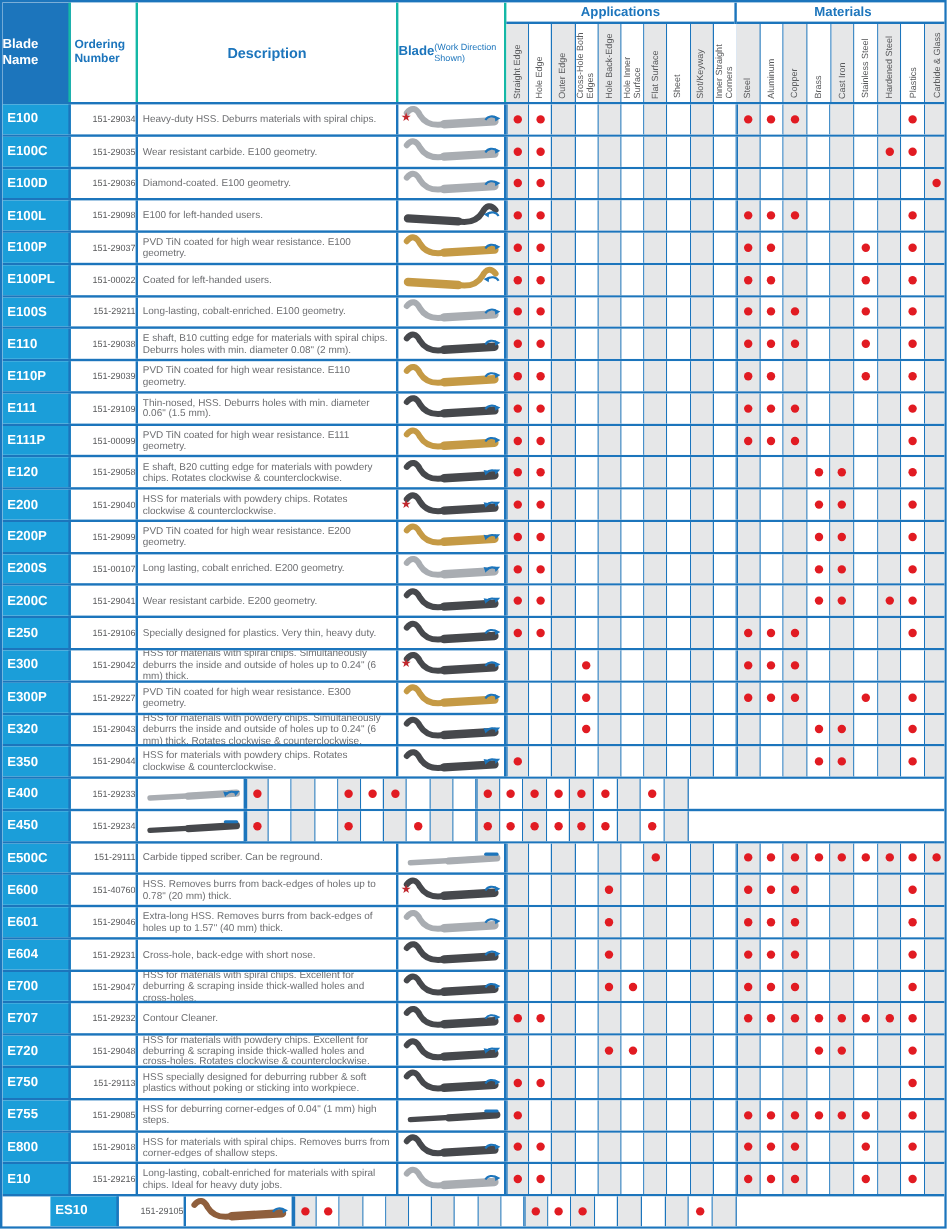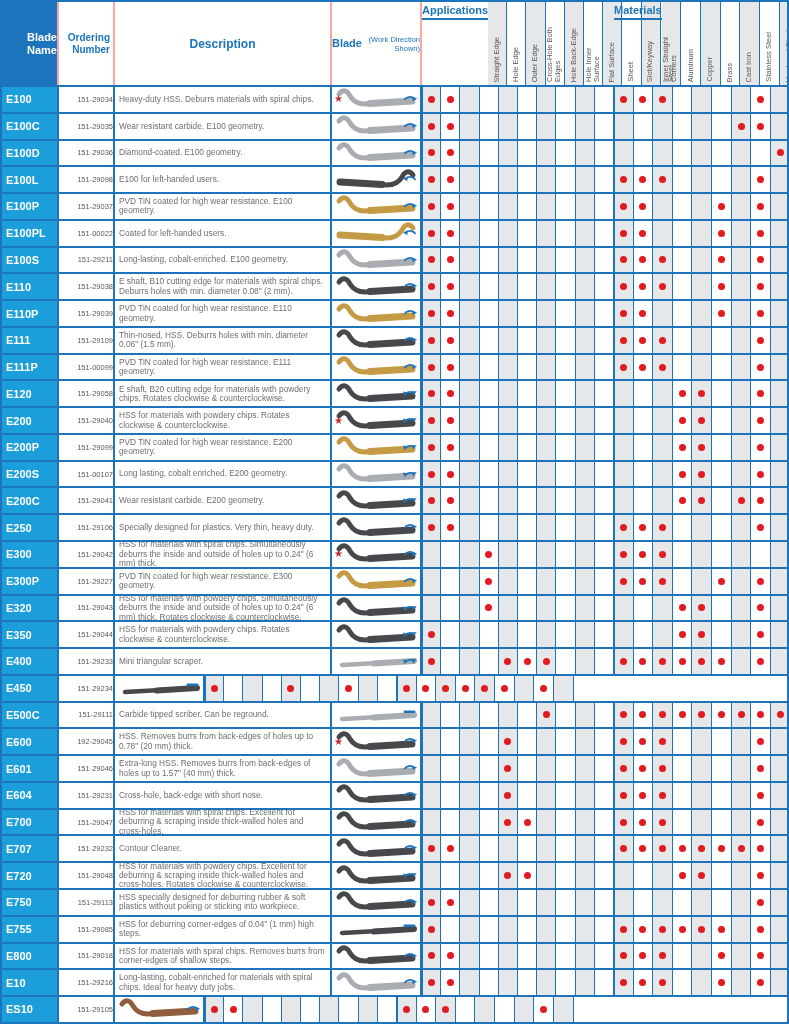--- a/index.html
+++ b/index.html
@@ -8,44 +8,44 @@
         font-family:"Liberation Sans", sans-serif; overflow:hidden; display:flex; flex-direction:column;}
   
   .c-name{width:57px;flex:0 0 57px;}
   .c-order{width:56px;flex:0 0 56px;}
   .c-desc{width:217px;flex:0 0 217px;}
   .c-blade{width:90px;flex:0 0 90px;}
   .c-app{width:19.2px;flex:0 0 19.2px;}
   .c-mat{width:19.65px;flex:0 0 19.65px;}
   
   .thead{height:85px;flex:0 0 85px;display:flex;border-bottom:2px solid #1c75bc;}
-  .hcell{border-right:2px solid #fca5a5;display:flex;align-items:center;justify-content:center;
-         text-align:right;color:#1c75bc;font-weight:bold;}
+  .hcell{border-right:2px solid #14b8a6;display:flex;align-items:center;justify-content:center;
+         text-align:left;color:#1c75bc;font-weight:bold;}
   .hcell.namehead{background:#1c75bc;color:#fff;font-size:11px;line-height:1.15;}
   .hcell.orderhead{font-size:10px;line-height:1.15;padding:0 3px;}
   .hcell.deschead{font-size:12px;}
   .hcell.bladehead{font-size:11px;line-height:1.2;}
   .hcell.bladehead .sub{font-weight:normal;font-size:7.5px;color:#1c75bc;}
-  .sect{display:flex;flex-direction:row;}
+  .sect{display:flex;flex-direction:column;}
   .sect.apps{width:192px;flex:0 0 192px;border-right:2px solid #1c75bc;}
   .sect.mats{width:177px;flex:0 0 177px;}
   .grouplab{height:18px;flex:0 0 18px;display:flex;align-items:center;justify-content:center;
             color:#1c75bc;font-weight:bold;font-size:11px;border-bottom:2px solid #1c75bc;}
   .vrow{display:flex;flex:1;}
   .vcell{border-right:1px solid #1c75bc;display:flex;align-items:flex-end;justify-content:center;
          padding:2px 0 3px 0;overflow:hidden;}
   .vcell:last-child{border-right:none;}
   .vcell span{writing-mode:vertical-rl;transform:rotate(180deg);font-size:7.5px;line-height:1.1;
               color:#58595b;white-space:normal;max-height:60px;}
   .g{background:#e6e7e8;}
   .w{background:#ffffff;}
   
   .tbody{flex:1;display:flex;flex-direction:column;}
   .row{flex:1 1 0;display:flex;border-bottom:2px solid #1c75bc;min-height:0;}
-  .row:last-child{border-bottom:none;}
+  .row:last-child{border-bottom:none;padding-left:40px;}
   .cell{border-right:2px solid #1c75bc;display:flex;align-items:center;overflow:hidden;}
   .namecell{background:#1b9ed9;color:#fff;font-weight:bold;font-size:11px;justify-content:flex-start;padding-left:4px;}
   .ordercell{font-size:7.5px;color:#58595b;justify-content:flex-end;}
   .desccell{font-size:8.3px;color:#6d6e71;line-height:1.12;padding:1px 4px;}
   .bladecell{position:relative;justify-content:center;padding:0;}
   .bladecell svg.blade{display:block;}
   .star{position:absolute;left:2px;top:50%;transform:translateY(-50%);color:#c1272d;font-size:10px;line-height:1;}
   .arrow{position:absolute;right:2px;top:2px;line-height:0;}
   .dotcell{border-right:1px solid #1c75bc;display:flex;align-items:center;justify-content:center;}
   .dotcell.secstart{border-left:1px solid #1c75bc;}
@@ -1216,23 +1216,20 @@
         </div>
         <div class="dotcell c-mat g"></div>
       </div>
       <div class="row">
         <div class="cell namecell c-name">
           <span>E400</span>
         </div>
         <div class="cell ordercell c-order">
           <span>151-29233</span>
         </div>
-        <div class="cell desccell c-desc">
-          <span>Mini triangular scraper.</span>
-        </div>
         <div class="cell bladecell c-blade">
           <svg class="blade" width="84" height="24" viewBox="0 0 84 24">
             <path d="M8,16 L80,12" stroke="#a9adb2" stroke-width="4.5" fill="none" stroke-linecap="round"></path>
             <path d="M40,14.5 L80,12" stroke="#a9adb2" stroke-width="6" fill="none" stroke-linecap="round"></path>
           </svg>
           <span class="arrow"><svg width="16" height="14" viewBox="0 0 16 14">
               <path d="M3.5,11 A5.8,5.2 0 0 1 12.5,10.5" stroke="#1c75bc" stroke-width="1.7" fill="none"></path>
               <polygon points="1,8.6 5.8,9.4 2.6,13.2" fill="#1c75bc"></polygon>
               <polygon points="14.8,8.2 11,12.6 10,8.2" fill="#1c75bc"></polygon>
             </svg></span>
@@ -1392,21 +1389,21 @@
         </div>
         <div class="dotcell c-mat g">
           <span class="dot"></span>
         </div>
       </div>
       <div class="row">
         <div class="cell namecell c-name">
           <span>E600</span>
         </div>
         <div class="cell ordercell c-order">
-          <span>192-29045</span>
+          <span>151-40760</span>
         </div>
         <div class="cell desccell c-desc">
           <span>HSS. Removes burrs from back-edges of holes up to 0.78" (20 mm) thick.</span>
         </div>
         <div class="cell bladecell c-blade">
           <span class="star">★</span>
           <svg class="blade" width="84" height="24" viewBox="0 0 84 24">
             <path d="M5,7 C9,2 13,3 16,9 C19,14 24,17 31,17 L78,14" stroke="#46484c" stroke-width="5" fill="none" stroke-linecap="round"></path>
             <path d="M36,16.5 L78,14" stroke="#46484c" stroke-width="7" fill="none" stroke-linecap="round"></path>
           </svg>

